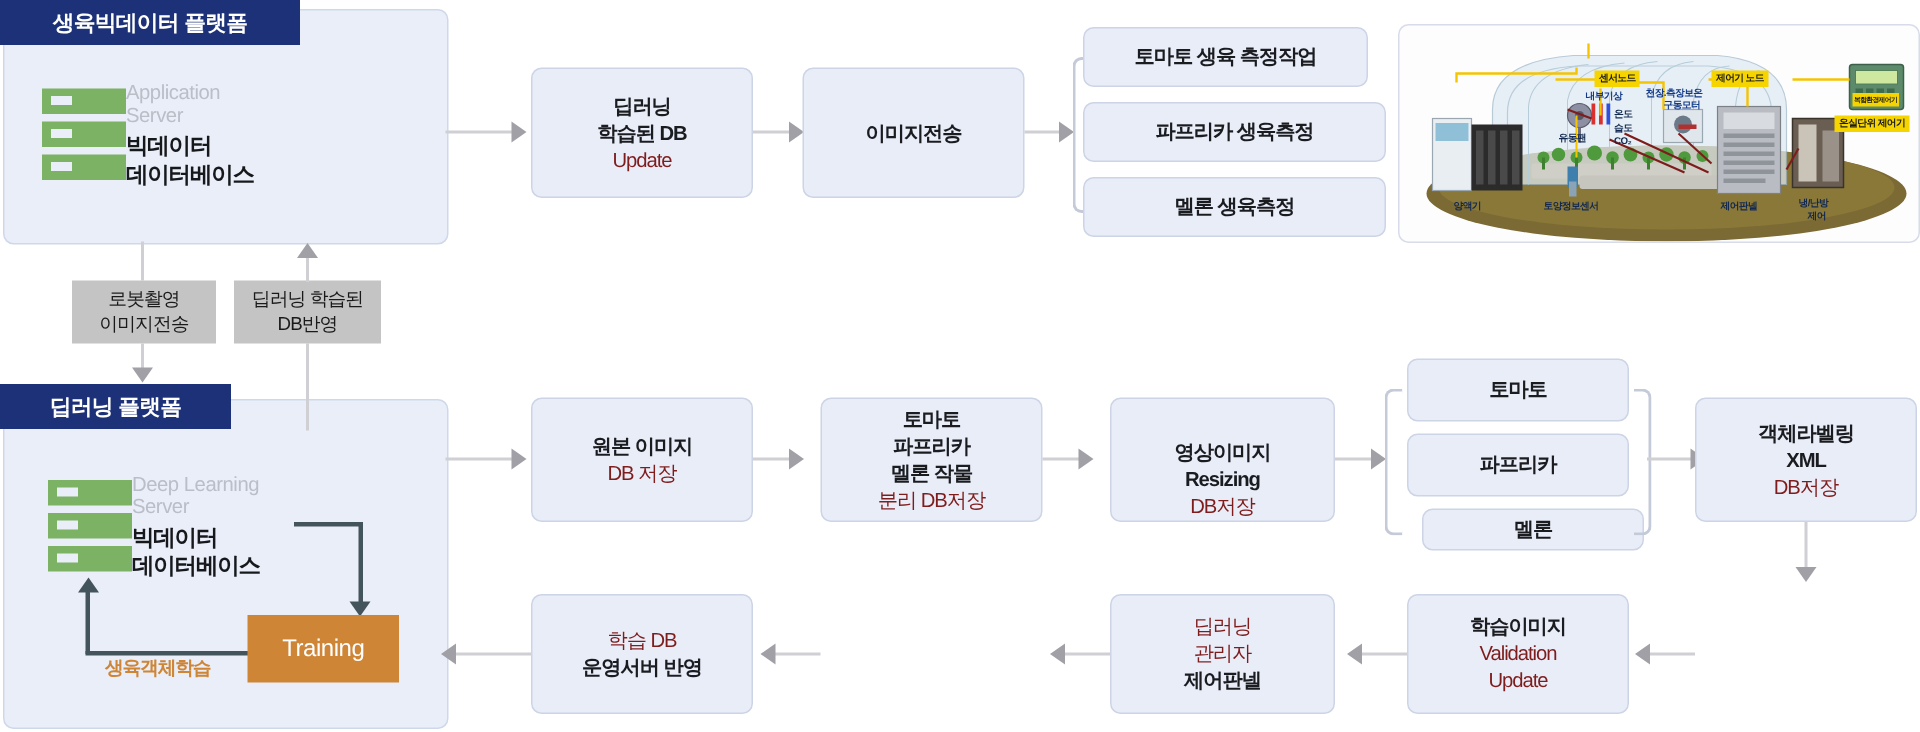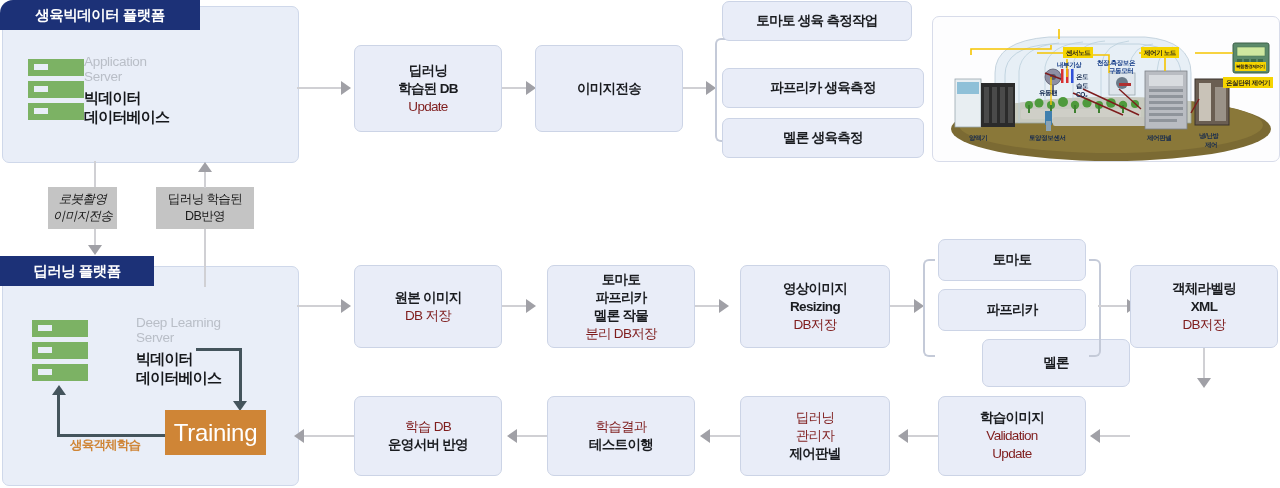--- a/index.html
+++ b/index.html
@@ -1,17 +1,17 @@
 <!DOCTYPE html>
 <html><head>
 <meta charset="utf-8">
 <style>
   html,body{margin:0;padding:0;background:#ffffff;}
   body{font-family:"Liberation Sans","DejaVu Sans",sans-serif;}
-  #canvas{position:relative;width:1280px;height:488px;background:#fff;overflow:hidden;border-radius:13px;}
+  #canvas{position:relative;width:1280px;height:488px;background:#fff;overflow:hidden;}
 
   
   .platform{position:absolute;background:#e9eef8;border:1px solid #cfd8ea;border-radius:7px;}
   .plat-header{position:absolute;background:#1c3177;color:#fff;font-weight:bold;font-size:14.5px;
                letter-spacing:-0.5px;display:flex;align-items:center;justify-content:center;padding:0 12px;}
   .srv-wrap{position:absolute;display:flex;align-items:center;}
   .srv-icon{width:56px;height:62px;position:relative;flex:0 0 auto;}
   .srv-icon i{position:absolute;left:0;width:56px;height:17px;background:#7cb264;display:block;}
   .srv-icon i:nth-child(1){top:0;}
   .srv-icon i:nth-child(2){top:22px;}
@@ -46,21 +46,21 @@
   .ar-u{border-bottom:10px solid #a0a0a6;border-left:7px solid transparent;border-right:7px solid transparent;}
   .br{position:absolute;border:2px solid #c4cad8;border-right:none;border-radius:6px 0 0 6px;}
   .br-r{position:absolute;border:2px solid #c4cad8;border-left:none;border-radius:0 6px 6px 0;}
 
   
   .dln{position:absolute;background:#44545c;}
   .dlh{height:3px;} .dlv{width:3px;}
   .dar-d{position:absolute;width:0;height:0;border-top:10px solid #44545c;border-left:7px solid transparent;border-right:7px solid transparent;}
   .dar-u{position:absolute;width:0;height:0;border-bottom:10px solid #44545c;border-left:7px solid transparent;border-right:7px solid transparent;}
 
-  .training{position:absolute;background:#cf8536;color:#fff;font-size:24px;
+  .training{position:absolute;background:#cf8536;color:#fff;font-size:16px;
             display:flex;align-items:center;justify-content:center;letter-spacing:-.3px;}
   .learn-lbl{position:absolute;color:#cf8536;font-size:12.5px;font-weight:bold;letter-spacing:-.8px;}
 
   
   .gh-frame{position:absolute;background:#fdfdfe;border:1px solid #d8dcea;border-radius:7px;overflow:hidden;}
   .gh-canvas{position:absolute;inset:0;}
   .gh-lbl{position:absolute;background:#f5d400;color:#1b1b1b;font-size:6.5px;font-weight:bold;
           padding:1px 3px;white-space:nowrap;letter-spacing:-.4px;line-height:9px;text-align:center;}
   .gh-txt{position:absolute;color:#123a86;font-size:6.5px;font-weight:bold;white-space:nowrap;
           line-height:8px;letter-spacing:-.4px;text-align:center;}
@@ -90,21 +90,21 @@
       <div class="srv-title">
         <span>빅데이터</span><br>
         <span>데이터베이스</span>
       </div>
     </div>
   </div>
 
   <div class="platform" style="left:2px;top:266px;width:295px;height:218px;"></div>
   <div class="plat-header" style="left:0px;top:256px;width:130px;height:30px;">딥러닝 플랫폼</div>
 
-  <div class="srv-wrap" style="left:32px;top:315px;gap:48px;">
+  <div class="srv-wrap" style="left:32px;top:315px;">
     <div class="srv-icon">
       <i></i>
         <i></i>
         <i></i>
         <b></b>
         <b></b>
         <b></b>
     </div>
     <div class="srv-text">
       <div class="srv-sub">
@@ -123,21 +123,21 @@
   <div class="dar-d" style="left:233px;top:401px;"></div>
 
   <div class="dln dlh" style="left:57px;top:434px;width:110px;"></div>
   <div class="dln dlv" style="left:57px;top:393px;height:43px;"></div>
   <div class="dar-u" style="left:52px;top:385px;"></div>
 
   <div class="training" style="left:165px;top:410px;width:101px;height:45px;">Training</div>
   <div class="learn-lbl" style="left:70px;top:437px;">생육객체학습</div>
 
   <div class="ln lnv" style="left:94px;top:161px;height:26px;"></div>
-  <div class="chip" style="left:48px;top:187px;width:69px;height:42px;font-style:italic;">
+  <div class="chip" style="left:48px;top:187px;width:96px;height:42px;">
     <div>
       <span>로봇촬영</span><br>
       <span>이미지전송</span>
     </div>
   </div>
   <div class="ln lnv" style="left:94px;top:229px;height:18px;"></div>
   <div class="ar ar-d" style="left:88px;top:245px;"></div>
 
   <div class="ln lnv" style="left:204px;top:229px;height:58px;"></div>
   <div class="chip" style="left:156px;top:187px;width:98px;height:42px;">
@@ -164,21 +164,21 @@
   <div class="ar ar-r" style="left:526px;top:81px;"></div>
 
   <div class="node" style="left:535px;top:45px;width:148px;height:87px;">
     <div><span class="b">이미지전송</span></div>
   </div>
 
   <div class="ln lnh" style="left:683px;top:87px;width:28px;"></div>
   <div class="ar ar-r" style="left:706px;top:81px;"></div>
   <div class="br" style="left:715px;top:38px;width:10px;height:100px;"></div>
 
-  <div class="node" style="left:722px;top:1px;width:190px;height:40px;">
+  <div class="node" style="left:722px;top:18px;width:190px;height:40px;">
     <span class="b">토마토 생육 측정작업</span>
   </div>
   <div class="node" style="left:722px;top:68px;width:202px;height:40px;">
     <span class="b">파프리카 생육측정</span>
   </div>
   <div class="node" style="left:722px;top:118px;width:202px;height:40px;">
     <span class="b">멜론 생육측정</span>
   </div>
 
   <div class="gh-frame" style="left:932px;top:16px;width:346px;height:144px;">
@@ -321,39 +321,39 @@
       <span class="b">토마토</span><br>
       <span class="b">파프리카</span><br>
       <span class="b">멜론 작물</span><br>
       <span class="n">분리 DB저장</span>
     </div>
   </div>
 
   <div class="ln lnh" style="left:695px;top:305px;width:28px;"></div>
   <div class="ar ar-r" style="left:719px;top:299px;"></div>
 
-  <div class="node" style="left:740px;top:265px;width:150px;height:83px;">
+  <div class="node" style="left:740px;top:265px;width:150px;height:83px;align-items:flex-end;">
     <div>
       <span class="b">영상이미지</span><br>
       <span class="b">Resizing</span><br>
       <span class="n">DB저장</span>
     </div>
   </div>
 
   <div class="ln lnh" style="left:890px;top:305px;width:28px;"></div>
   <div class="ar ar-r" style="left:914px;top:299px;"></div>
   <div class="br" style="left:923px;top:259px;width:10px;height:94px;"></div>
 
   <div class="node" style="left:938px;top:239px;width:148px;height:42px;">
     <span class="b">토마토</span>
   </div>
   <div class="node" style="left:938px;top:289px;width:148px;height:42px;">
     <span class="b">파프리카</span>
   </div>
-  <div class="node" style="left:982px;top:339px;width:148px;height:48px;font-family:Liberation Serif, serif;">
+  <div class="node" style="left:948px;top:339px;width:148px;height:28px;font-family:Liberation Serif, serif;">
     <span class="b">멜론</span>
   </div>
 
   <div class="br-r" style="left:1089px;top:259px;width:10px;height:94px;"></div>
   <div class="ln lnh" style="left:1098px;top:305px;width:34px;"></div>
   <div class="ar ar-r" style="left:1127px;top:299px;"></div>
 
   <div class="node" style="left:1130px;top:265px;width:148px;height:83px;">
     <div>
       <span class="b">객체라벨링</span><br>
@@ -384,26 +384,20 @@
     <div>
       <span class="n">딥러닝</span><br>
       <span class="n">관리자</span><br>
       <span class="b">제어판넬</span>
     </div>
   </div>
 
   <div class="ln lnh" style="left:707px;top:435px;width:33px;"></div>
   <div class="ar ar-l" style="left:700px;top:429px;"></div>
 
-  <div class="node" style="left:547px;top:396px;width:148px;height:80px;">
-    <div>
-      <span class="n">학습결과</span><br>
-      <span class="b">테스트이행</span>
-    </div>
-  </div>
 
   <div class="ln lnh" style="left:514px;top:435px;width:33px;"></div>
   <div class="ar ar-l" style="left:507px;top:429px;"></div>
 
   <div class="node" style="left:354px;top:396px;width:148px;height:80px;">
     <div>
       <span class="n">학습 DB</span><br>
       <span class="b">운영서버 반영</span>
     </div>
   </div>

